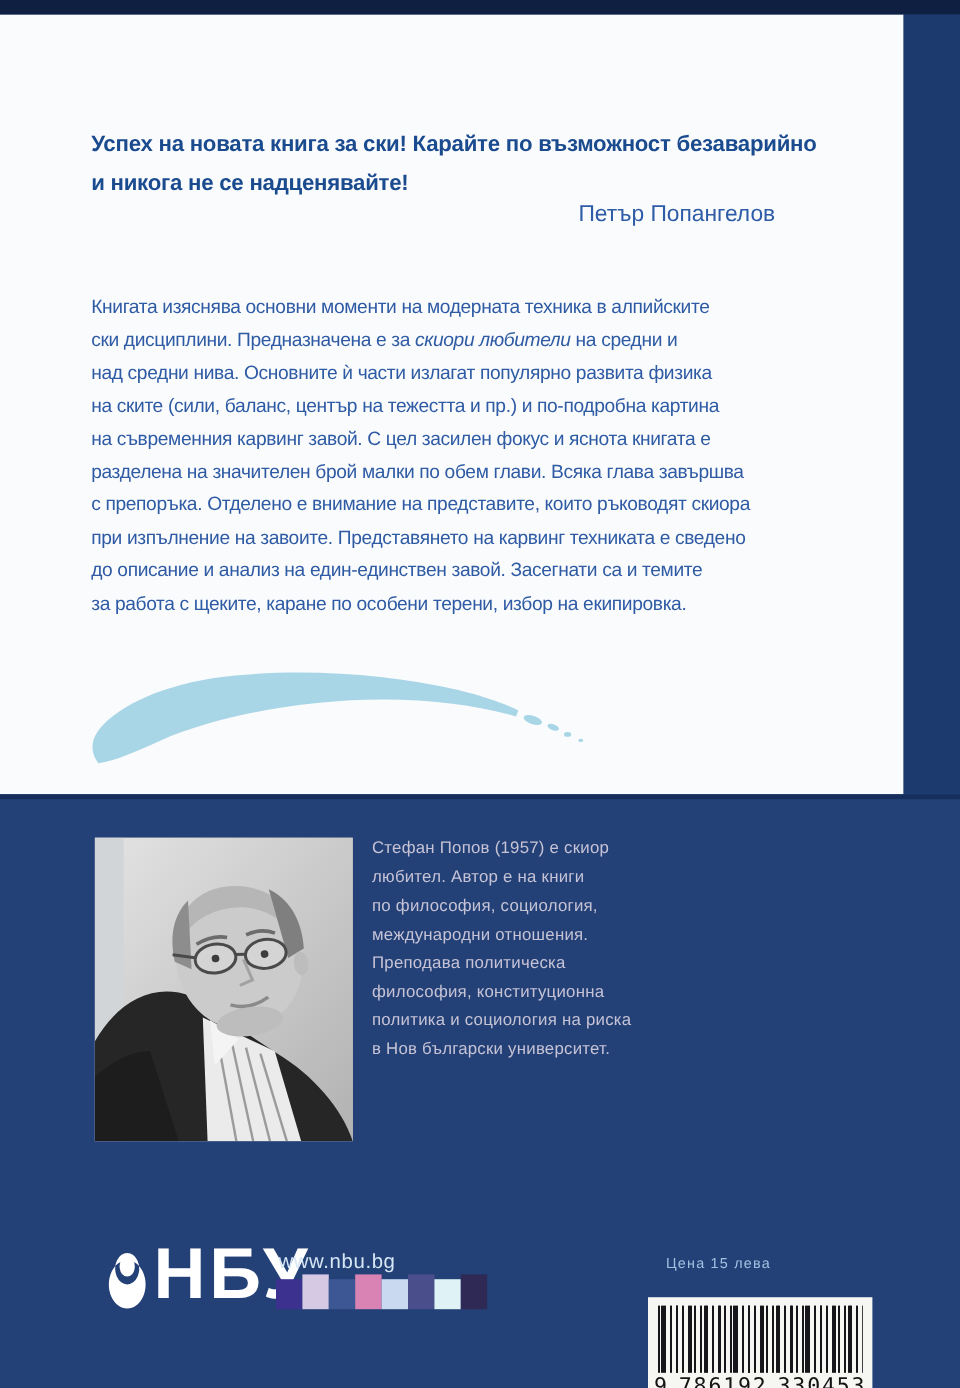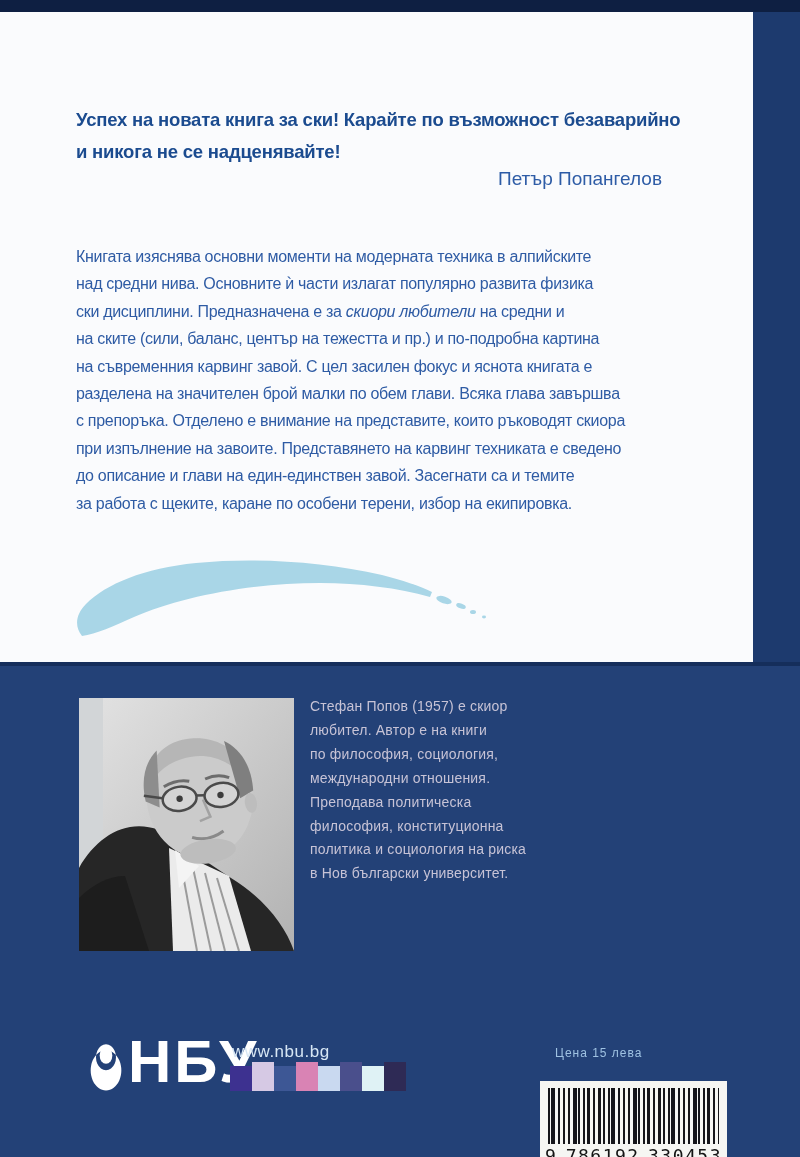--- a/index.html
+++ b/index.html
@@ -12,21 +12,21 @@
   .white-page{
     position:absolute;left:0;top:0;width:753px;height:650px;
     background:#fafbfd;
   }
   .quote-block{position:absolute;left:76px;top:92px;}
   .q-line{
     font-size:18.5px;font-weight:bold;color:#1b4b8f;line-height:32px;
     letter-spacing:-0.2px;white-space:nowrap;
   }
   .attribution{
-    position:absolute;left:78px;top:156px;width:584px;text-align:right;
+    position:absolute;left:62px;top:156px;width:584px;text-align:right;
     font-size:19px;color:#2e5ca6;white-space:nowrap;
   }
   .description{position:absolute;left:76px;top:231px;}
   .dl{
     display:block;font-size:16px;color:#2e5ba4;line-height:27.4px;
     letter-spacing:-0.3px;white-space:nowrap;
   }
   .dl em{font-style:italic;}
   .swoosh{position:absolute;left:72px;top:548px;width:450px;height:80px;}
   
@@ -88,28 +88,28 @@
   <div class="white-page">
 
     <div class="quote-block">
       <span class="q-line">Успех на новата книга за ски! Карайте по възможност безаварийно</span>
       <span class="q-line">и никога не се надценявайте!</span>
     </div>
     <div class="attribution">Петър Попангелов</div>
 
     <div class="description">
       <span class="dl">Книгата изяснява основни моменти на модерната техника в алпийските</span>
+      <span class="dl"><span>ски дисциплини. Предназначена е за </span><em>скиори любители</em><span> на средни и</span></span>
       <span class="dl">над средни нива. Основните ѝ части излагат популярно развита физика</span>
-      <span class="dl"><span>ски дисциплини. Предназначена е за </span><em>скиори любители</em><span> на средни и</span></span>
       <span class="dl">на ските (сили, баланс, център на тежестта и пр.) и по-подробна картина</span>
       <span class="dl">на съвременния карвинг завой. С цел засилен фокус и яснота книгата е</span>
       <span class="dl">разделена на значителен брой малки по обем глави. Всяка глава завършва</span>
       <span class="dl">с препоръка. Отделено е внимание на представите, които ръководят скиора</span>
       <span class="dl">при изпълнение на завоите. Представянето на карвинг техниката е сведено</span>
-      <span class="dl">до описание и глави на един-единствен завой. Засегнати са и темите</span>
+      <span class="dl">до описание и анализ на един-единствен завой. Засегнати са и темите</span>
       <span class="dl">за работа с щеките, каране по особени терени, избор на екипировка.</span>
     </div>
 
     <svg class="swoosh" viewBox="0 0 450 80" preserveAspectRatio="none">
       <g fill="#a9d6e7">
         <path d="M10,76 C2,66 4,54 14,44 C34,24 72,8 124,3 C186,-3 252,2 310,15 C330,20 348,26 360,32 L358,37 C326,28 288,23 248,23 C178,23 108,37 62,57 C42,66 24,74 10,76 Z"></path>
         <ellipse cx="372" cy="40" rx="8" ry="3.5" transform="rotate(18 372 40)"></ellipse>
         <ellipse cx="389" cy="46" rx="5" ry="2.5" transform="rotate(20 389 46)"></ellipse>
         <ellipse cx="401" cy="52" rx="3" ry="2"></ellipse>
         <ellipse cx="412" cy="57" rx="2" ry="1.4"></ellipse>

